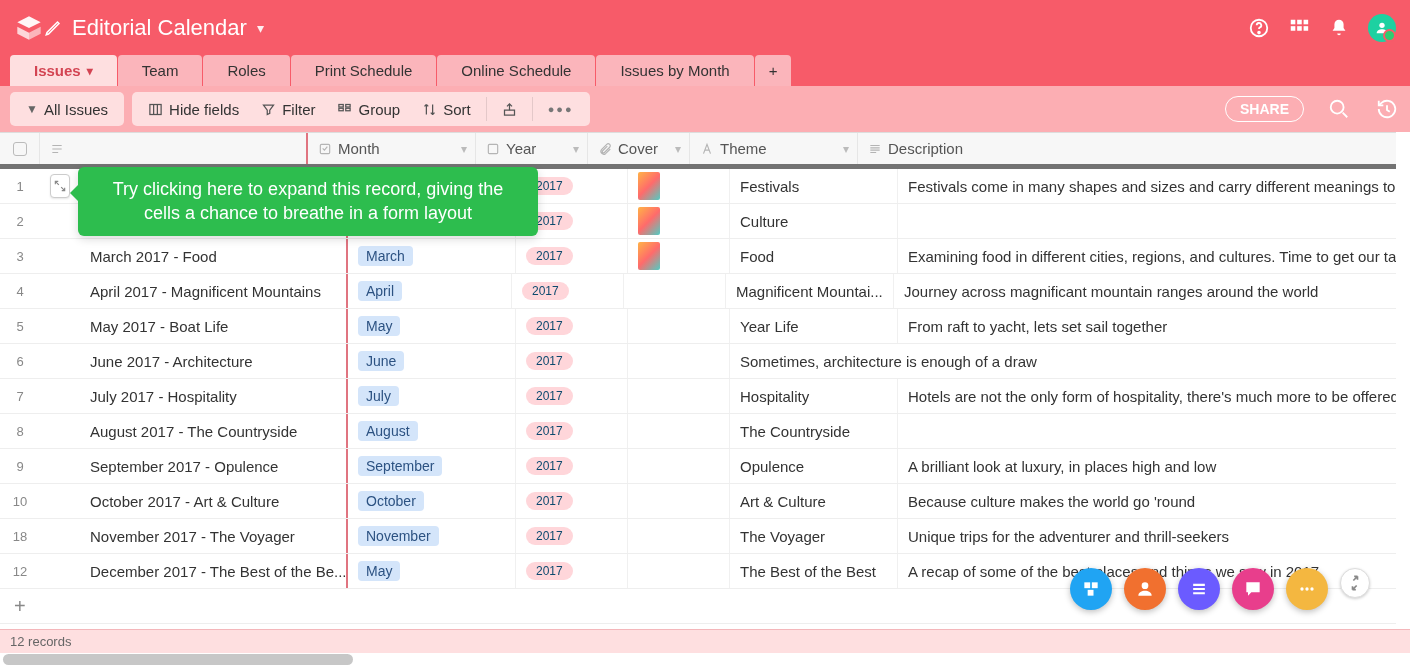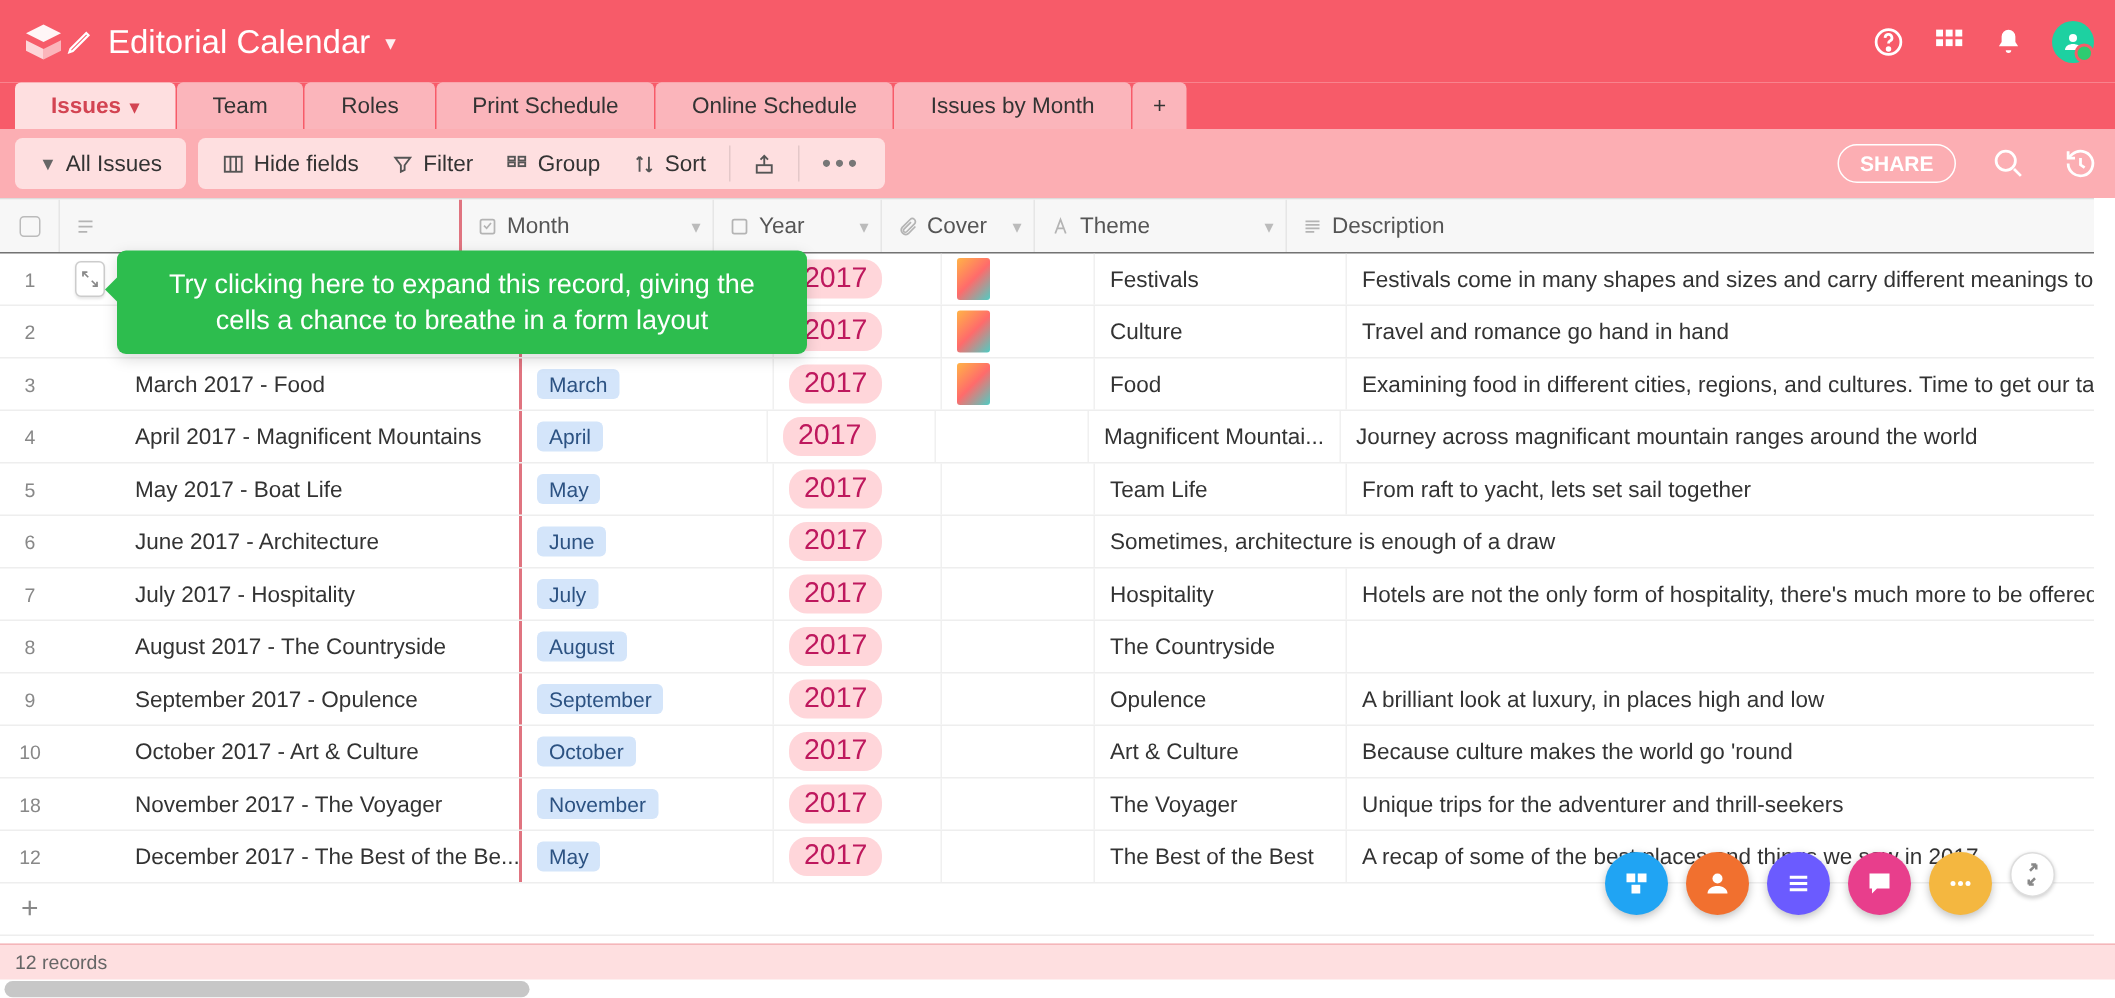--- a/index.html
+++ b/index.html
@@ -29,41 +29,41 @@
   .tb-btn { display:flex; align-items:center; gap:6px; padding: 6px 10px; font-size:15px; color:#333; border-radius:4px; cursor:pointer; }
   .tb-btn svg { width:15px; height:15px; }
   .tb-divider { width:1px; height:24px; background:rgba(0,0,0,.1); margin:0 3px; }
   .toolbar-spacer { flex:1; }
   .share-btn { border:1.5px solid #fff; color:#fff; border-radius:16px; padding:4px 14px; font-size:14px; font-weight:600; cursor:pointer; }
   .tb-right-icon { width:26px; height:26px; display:flex; align-items:center; justify-content:center; color:#fff; cursor:pointer; margin-left:14px;}
   .tb-right-icon svg { width:22px; height:22px; stroke:#fff; }
   
   
   .grid { position: absolute; top: 132px; bottom: 36px; left:0; right:14px; overflow:hidden; border-top:1px solid #ddd;}
-  .grid-header { height: 36px; display:flex; border-bottom:1px solid #737373; background:#f7f7f7; font-size:15px; color:#555;text-align:right; }
+  .grid-header { height: 36px; display:flex; border-bottom:5px solid #737373; background:#f7f7f7; font-size:15px; color:#555;text-align:right; }
   .gh-cell { display:flex; align-items:center; padding: 0 10px; border-right:1px solid #e6e6e6; gap:6px; position:relative; }
   .gh-cell .dd { position:absolute; right:8px; color:#bbb; font-size:12px; }
   .gh-cell svg { width:14px; height:14px; opacity:.6; }
   
   .col-check { width:40px; justify-content:center; }
   .col-rownum { width:40px; justify-content:center; }
   .col-name { width:268px; border-right:2px solid #e07480;}
   .col-month { width:168px; }
   .col-year { width:112px; }
   .col-cover { width:102px; }
   .col-theme { width:168px; }
   .col-desc { flex:1; border-right:none; }
   
   .grid-body { position:absolute; top:36px; bottom:0; left:0; right:0; overflow:hidden;}
   .row { height:35px; display:flex; border-bottom:1px solid #eee; }
   .cell { display:flex; align-items:center; padding:0 10px; border-right:1px solid #f0f0f0; font-size:15px; color:#333; overflow:hidden; white-space:nowrap; text-overflow:ellipsis; }
   .cell.col-name { border-right:2px solid #e07480; }
   .rownum { color:#888; font-size:13px; justify-content:center; }
   .month-pill { background:#d4e5fa; color:#2c5282; padding:2px 8px; border-radius:4px; font-size:14px; }
-  .year-pill { background:#ffd6da; color:#be185d; padding:2px 10px; border-radius:12px; font-size:19px; font-weight:500; }
+  .year-pill { background:#ffd6da; color:#0c4a6e; padding:2px 10px; border-radius:12px; font-size:12px; font-weight:500; }
   .cover-thumb { width:22px; height:28px; border-radius:2px; background:linear-gradient(135deg,#ffb347,#ff6b6b,#4ecdc4); }
   
   .expand-handle { width:24px; height:24px; border:1px solid #ccc; border-radius:4px; display:flex; align-items:center; justify-content:center; background:#fff; cursor:pointer; box-shadow:0 1px 2px rgba(0,0,0,.1);}
   .expand-handle svg { width:14px; height:14px; stroke:#888;}
   
   
   .tooltip { position:absolute; top:167px; left:78px; width:460px; background:#2dbd4e; color:#fff; padding:10px 16px; border-radius:6px; font-size:18px; line-height:1.35; text-align:center; z-index:20; box-shadow:0 3px 10px rgba(0,0,0,.15);}
   .tooltip::before { content:""; position:absolute; left:-8px; top:18px; border:8px solid transparent; border-right-color:#2dbd4e; border-left:none;}
   
   
@@ -294,21 +294,20 @@
         <div class="cell col-month" style="width: 168px;">
           <span class="month-pill">February</span>
         </div>
         <div class="cell col-year" style="width: 112px;">
           <span class="year-pill">2017</span>
         </div>
         <div class="cell col-cover" style="width: 102px;">
           <div class="cover-thumb"></div>
         </div>
         <div class="cell col-theme" style="width: 168px;">Culture</div>
-        <div class="cell col-desc" style="flex: 1 1 0%; border-right: none;">Travel and romance go hand in hand</div>
       </div>
       <div class="row">
         <div class="cell col-rownum rownum" style="width: 40px;">3</div>
         <div class="cell col-check" style="width: 40px; justify-content: center;"></div>
         <div class="cell col-name" style="width: 268px;">March 2017 - Food</div>
         <div class="cell col-month" style="width: 168px;">
           <span class="month-pill">March</span>
         </div>
         <div class="cell col-year" style="width: 112px;">
           <span class="year-pill">2017</span>
@@ -337,21 +336,21 @@
         <div class="cell col-rownum rownum" style="width: 40px;">5</div>
         <div class="cell col-check" style="width: 40px; justify-content: center;"></div>
         <div class="cell col-name" style="width: 268px;">May 2017 - Boat Life</div>
         <div class="cell col-month" style="width: 168px;">
           <span class="month-pill">May</span>
         </div>
         <div class="cell col-year" style="width: 112px;">
           <span class="year-pill">2017</span>
         </div>
         <div class="cell col-cover" style="width: 102px;"></div>
-        <div class="cell col-theme" style="width: 168px;">Team Life</div>
+        <div class="cell col-theme" style="width: 168px;">Year Life</div>
         <div class="cell col-desc" style="flex: 1 1 0%; border-right: none;">From raft to yacht, lets set sail together</div>
       </div>
       <div class="row">
         <div class="cell col-rownum rownum" style="width: 40px;">6</div>
         <div class="cell col-check" style="width: 40px; justify-content: center;"></div>
         <div class="cell col-name" style="width: 268px;">June 2017 - Architecture</div>
         <div class="cell col-month" style="width: 168px;">
           <span class="month-pill">June</span>
         </div>
         <div class="cell col-year" style="width: 112px;">

